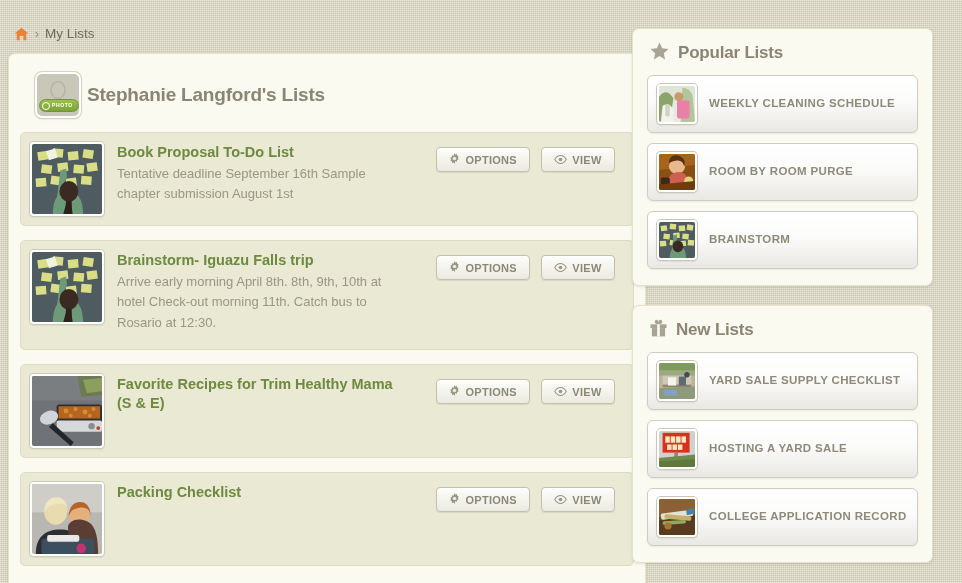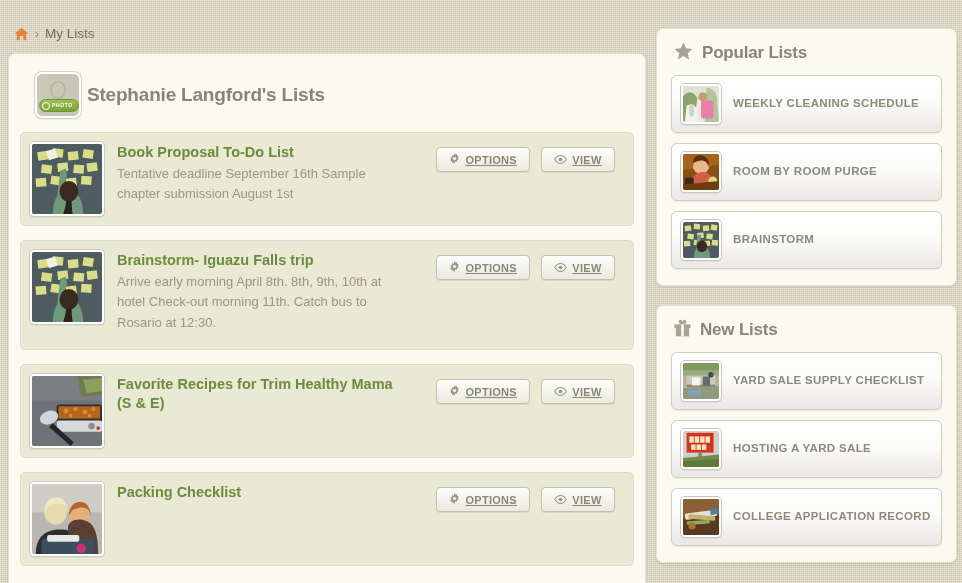--- a/index.html
+++ b/index.html
@@ -161,29 +161,28 @@
     border-radius: 4px;
     background: linear-gradient(#fdfdfa, #ebeae0);
     border: 1px solid #c3c0ac;
     box-shadow: inset 0 1px 0 #ffffff, 0 1px 1px rgba(0,0,0,0.08);
     font-size: 11px;
     font-weight: bold;
     color: #8c8877;
     letter-spacing: 0.3px;
     cursor: pointer;
     white-space: nowrap;
-    text-decoration: underline;
   }
   .btn-options { min-width: 90px; }
   .btn-view { min-width: 74px; }
 
   
   .sidebar {
     position: absolute;
-    left: 656px;
+    left: 632px;
     top: 28px;
     width: 301px;
   }
   .panel {
     background: #fbfaf1;
     border: 1px solid #e4e1cd;
     border-radius: 7px;
     box-shadow: 0 1px 3px rgba(0,0,0,0.10);
     padding: 13px 14px 16px 14px;
     margin-bottom: 19px;

